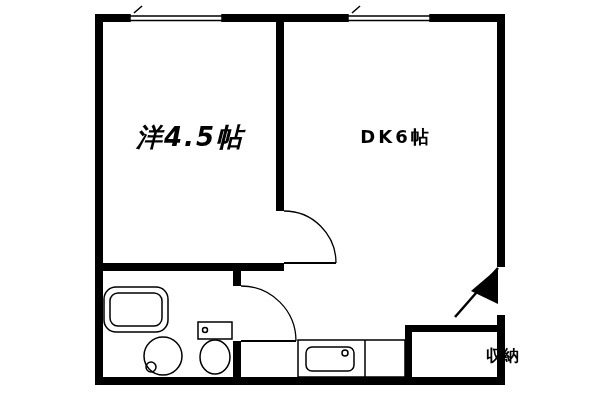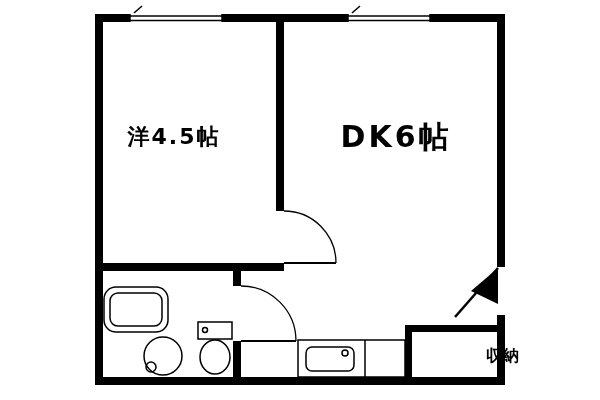--- a/index.html
+++ b/index.html
@@ -12,22 +12,22 @@
   }
   .stage svg{position:absolute;left:0;top:0;}
   .room-label{
     position:absolute;
     transform:translate(-50%,-50%);
     color:#000;
     font-weight:600;
     white-space:nowrap;
     user-select:none;
   }
-  .label-western{left:174px;top:137px;font-size:22px;letter-spacing:2px;}
-  .label-dk{left:396px;top:137px;font-size:30px;letter-spacing:3px;}
+  .label-western{left:190px;top:137px;font-size:26px;letter-spacing:2px;font-style:italic;}
+  .label-dk{left:396px;top:137px;font-size:18px;letter-spacing:3px;}
   .label-closet{left:455px;top:356px;font-size:16px;letter-spacing:1px;margin-left:48px;}
 </style>
 </head>
 <body>
 
 <div class="stage">
 
   <svg width="600" height="400" viewBox="0 0 600 400">
 
     <g fill="#000000">

